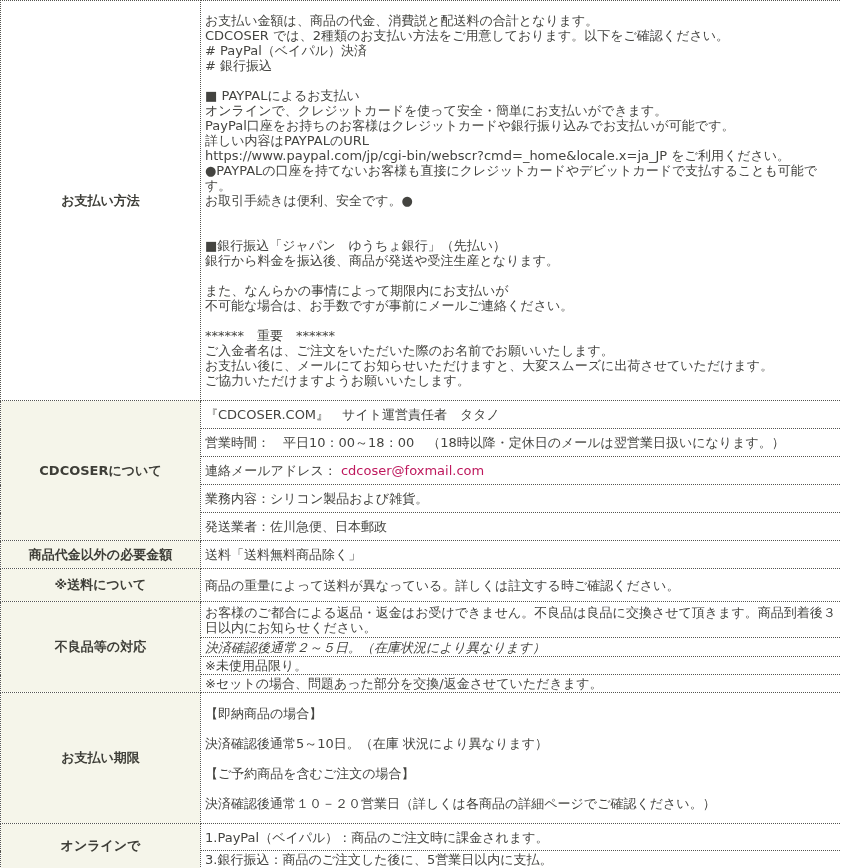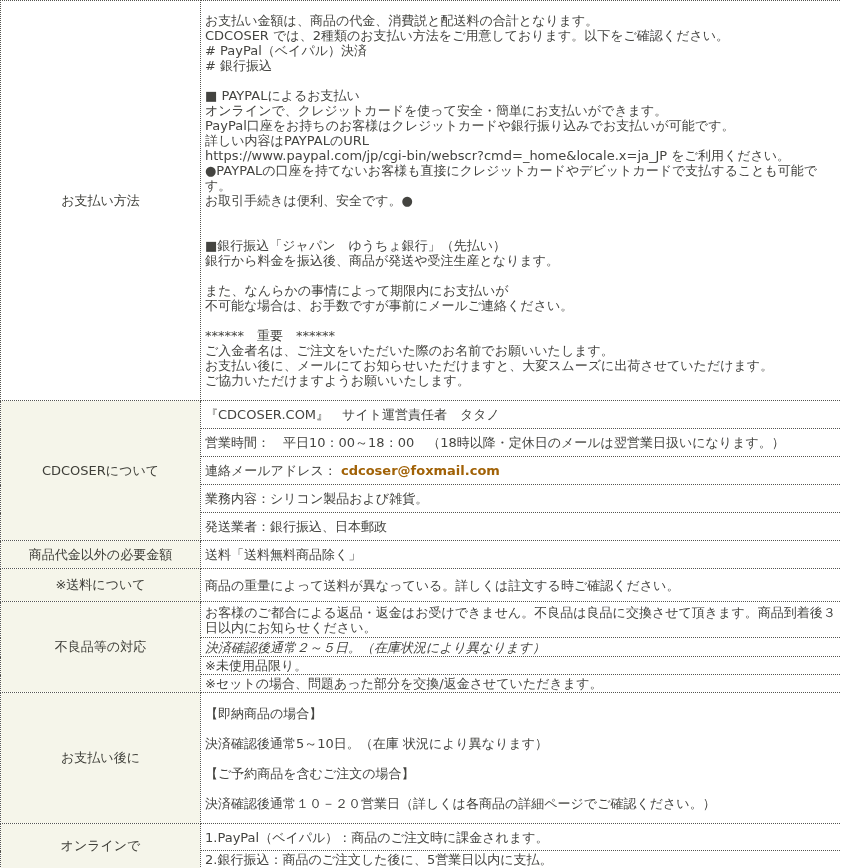--- a/index.html
+++ b/index.html
@@ -19,21 +19,21 @@
     border-collapse: collapse;
     table-layout: fixed;
   }
   table.info th,
   table.info td {
     border: 1px dotted #555550;
     overflow: hidden;
   }
   table.info th {
     background: #f5f5ea;
-    font-weight: normal;
+    font-weight: bold;
     text-align: center;
     vertical-align: middle;
     color: #3e3e38;
     padding: 0 2px;
   }
   table.info th.white {
     background: #ffffff;
   }
   table.info td {
     background: #ffffff;
@@ -51,22 +51,22 @@
   .h128 { height: 128px; }
   .h33  { height: 33px; }
   .h30  { height: 30px; }
   .h25  { height: 25px; }
   .h24  { height: 24px; margin-left: 40px; }
   .h16  { height: 16px; font-style: italic; }
   .h15  { height: 15px; }
   td.pad-top { padding-top: 2px; }
   td.pad-top6 { padding-top: 7px; margin-left: 40px; }
   .email {
-    font-weight: bold;
-    color: #a16207;
+    font-weight: normal;
+    color: #be185d;
   }
 </style>
 </head>
 <body>
 
 <table class="info">
   <colgroup>
     <col style="width:200px">
     <col style="width:641px">
   </colgroup>
@@ -107,21 +107,21 @@
     <tr>
       <td class="h25">営業時間：　平日10：00～18：00　（18時以降・定休日のメールは翌営業日扱いになります。）</td>
     </tr>
     <tr>
       <td class="h25"><span>連絡メールアドレス： </span><span class="email">cdcoser@foxmail.com</span></td>
     </tr>
     <tr>
       <td class="h25">業務内容：シリコン製品および雑貨。</td>
     </tr>
     <tr>
-      <td class="h25">発送業者：銀行振込、日本郵政</td>
+      <td class="h25">発送業者：佐川急便、日本郵政</td>
     </tr>
 
     <tr>
       <th class="h25">商品代金以外の必要金額</th>
       <td class="h25">送料「送料無料商品除く」</td>
     </tr>
 
     <tr>
       <th class="h30">※送料について</th>
       <td class="h30">商品の重量によって送料が異なっている。詳しくは註文する時ご確認ください。</td>
@@ -135,32 +135,32 @@
       <td class="h16">決済確認後通常２～５日。（在庫状況により異なります）</td>
     </tr>
     <tr>
       <td class="h15">※未使用品限り。</td>
     </tr>
     <tr>
       <td class="h15">※セットの場合、問題あった部分を交換/返金させていただきます。</td>
     </tr>
 
     <tr>
-      <th class="h128">お支払い後に</th>
+      <th class="h128">お支払い期限</th>
       <td class="pre pad-top6 h128">【即納商品の場合】
 
 決済確認後通常5～10日。（在庫 状況により異なります）
 
 【ご予約商品を含むご注文の場合】
 
 決済確認後通常１０－２０営業日（詳しくは各商品の詳細ページでご確認ください。）</td>
     </tr>
 
     <tr>
       <th rowspan="2">オンラインで</th>
       <td class="h24">1.PayPal（ベイパル）：商品のご注文時に課金されます。</td>
     </tr>
     <tr>
-      <td class="h15">2.銀行振込：商品のご注文した後に、5営業日以内に支払。</td>
+      <td class="h15">3.銀行振込：商品のご注文した後に、5営業日以内に支払。</td>
     </tr>
 
   </tbody>
 </table>
 
 </body></html>

